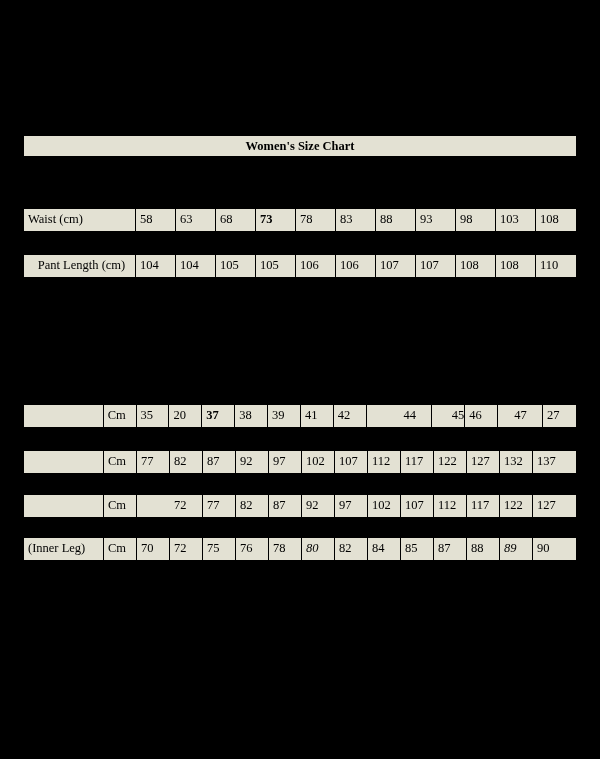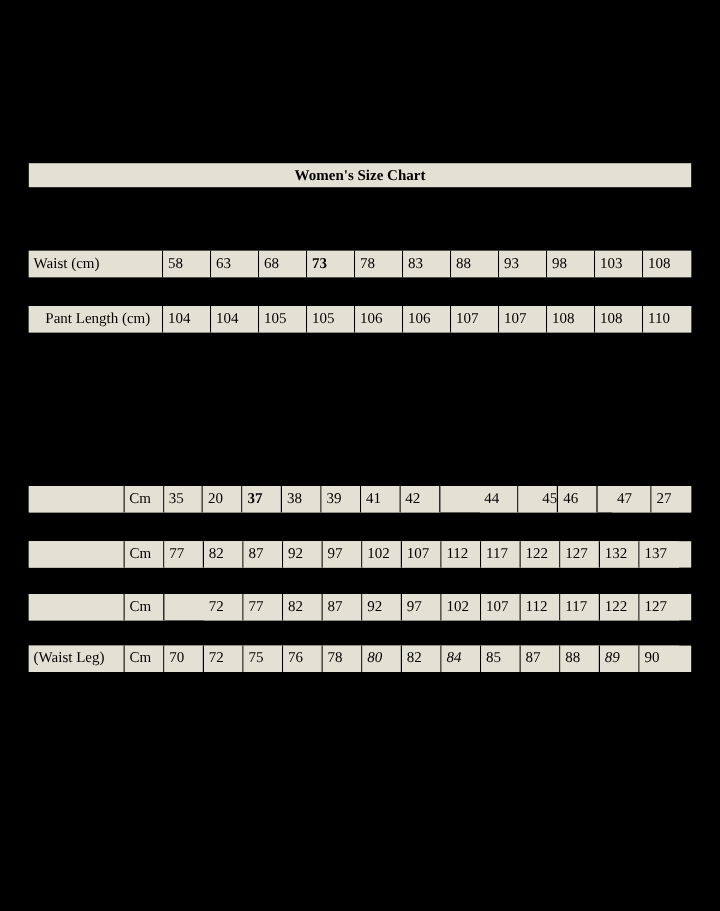--- a/index.html
+++ b/index.html
@@ -146,30 +146,30 @@
     <div class="cell" style="width:33px;">97</div>
     <div class="cell" style="width:33px;">102</div>
     <div class="cell" style="width:33px;">107</div>
     <div class="cell" style="width:33px;">112</div>
     <div class="cell" style="width:33px;">117</div>
     <div class="cell" style="width:33px;">122</div>
     <div class="cell last" style="width:33px;">127</div>
   </div>
 
   <div class="row" style="left:24px; top:528px; width:552px;">
-    <div class="cell first" style="width:80px;">(Waist Leg)</div>
+    <div class="cell first" style="width:80px;">(Inner Leg)</div>
     <div class="cell" style="width:33px;">Cm</div>
     <div class="cell" style="width:33px;">70</div>
     <div class="cell" style="width:33px;">72</div>
     <div class="cell" style="width:33px;">75</div>
     <div class="cell" style="width:33px;">76</div>
     <div class="cell" style="width:33px;">78</div>
     <div class="cell" style="width:33px;font-style:italic;">80</div>
     <div class="cell" style="width:33px;">82</div>
-    <div class="cell" style="width:33px;font-style:italic;">84</div>
+    <div class="cell" style="width:33px;">84</div>
     <div class="cell" style="width:33px;">85</div>
     <div class="cell" style="width:33px;">87</div>
     <div class="cell" style="width:33px;">88</div>
     <div class="cell" style="width:33px;font-style:italic;">89</div>
     <div class="cell last" style="width:33px;">90</div>
   </div>
 
 </div>
 
 </body></html>

